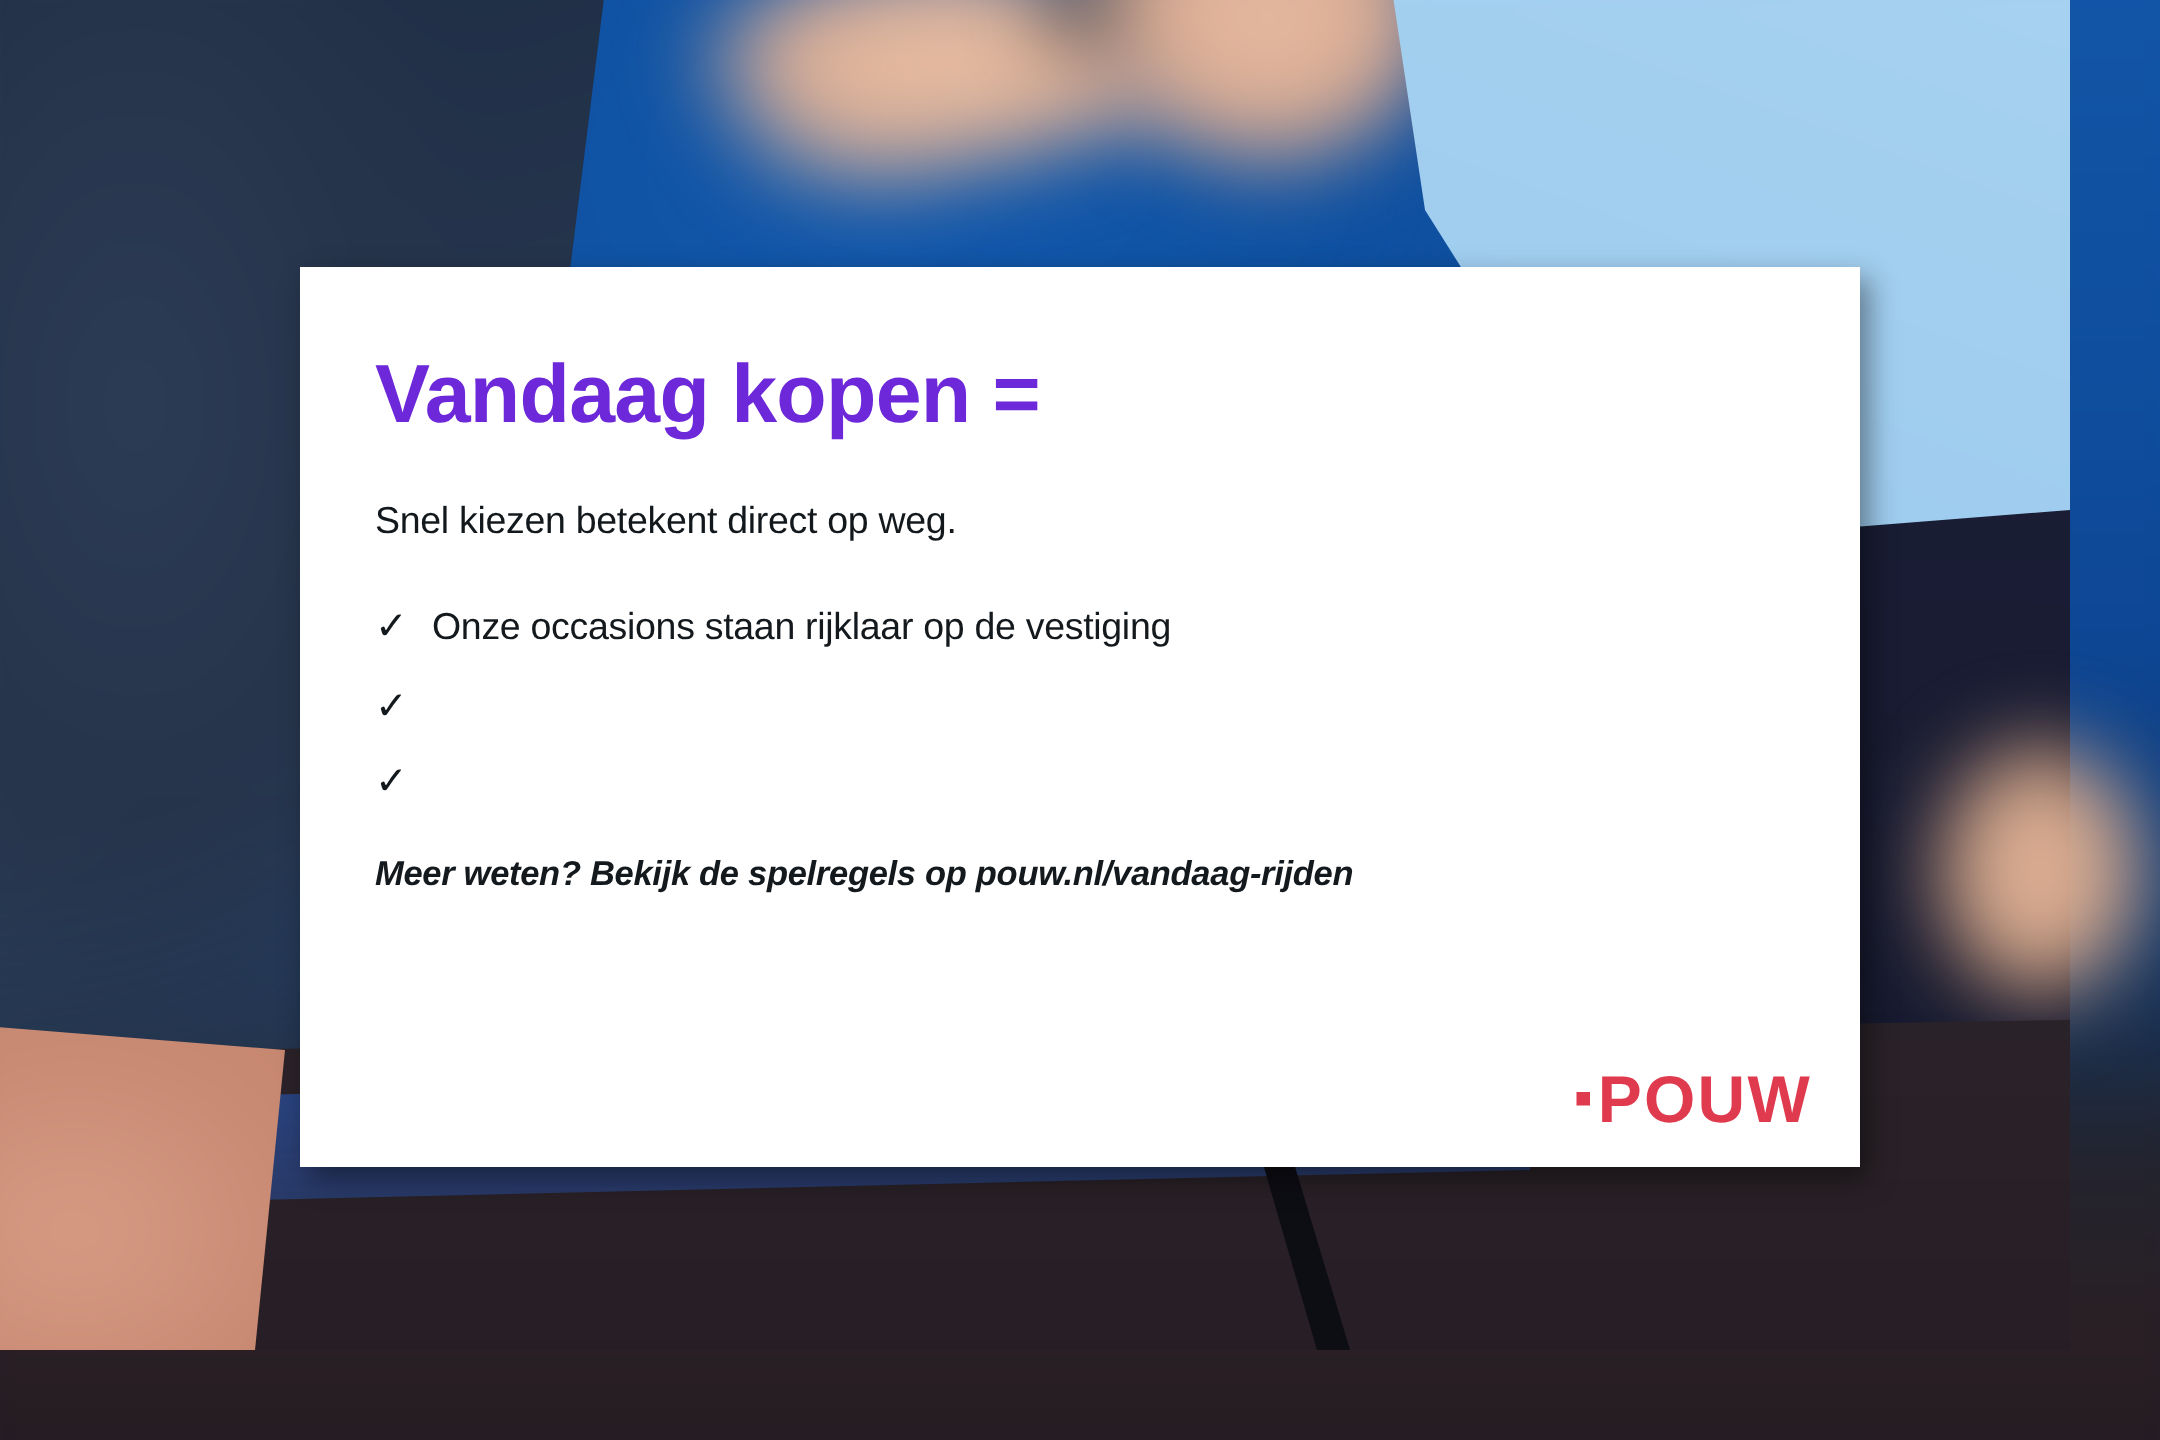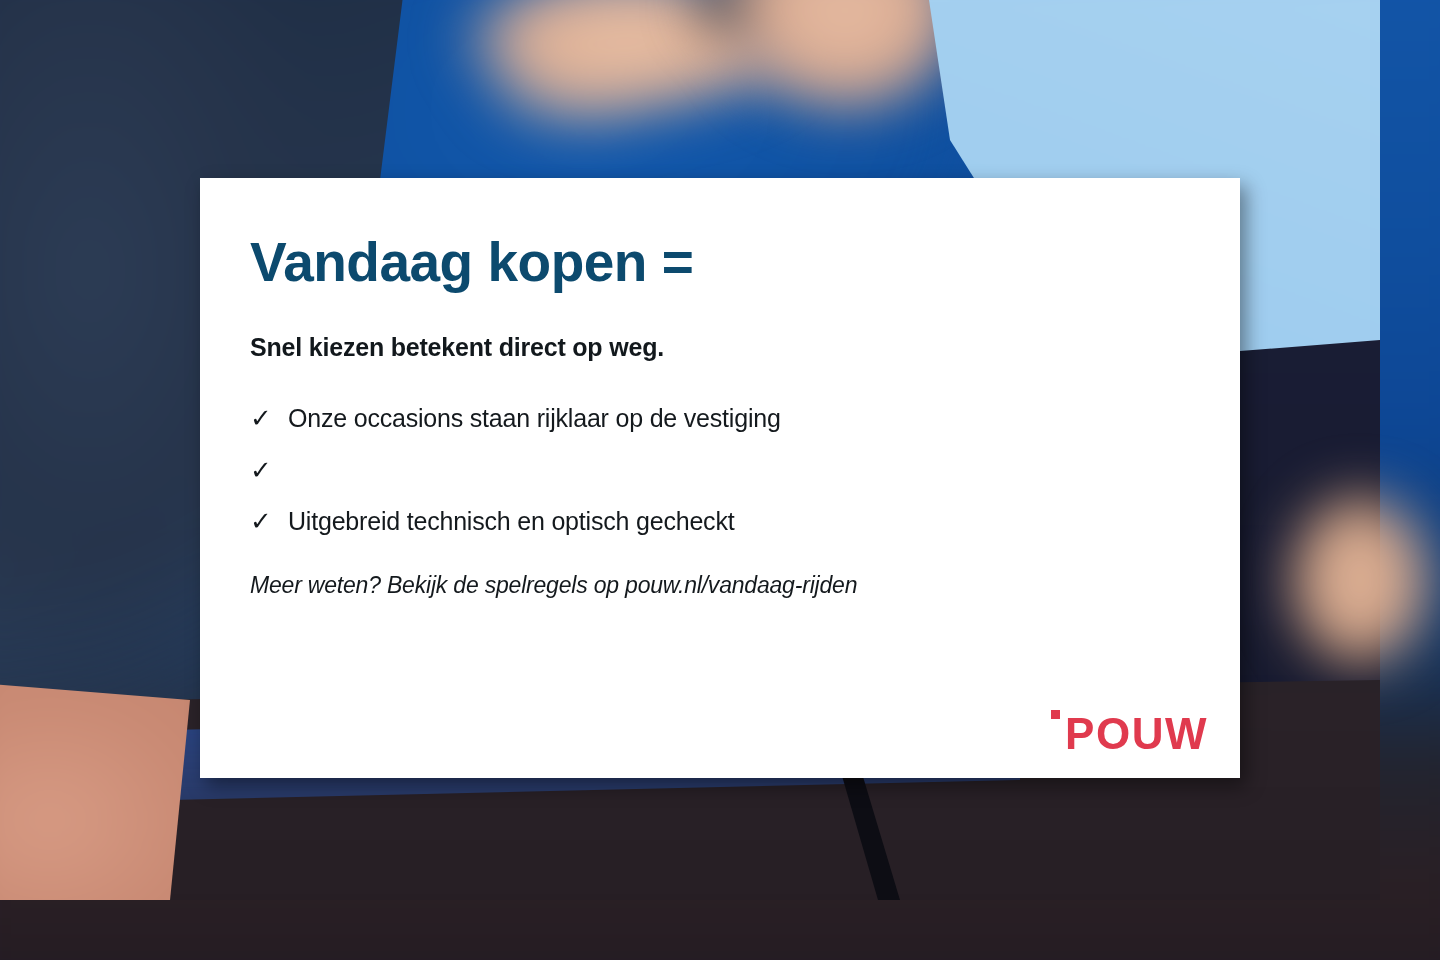--- a/index.html
+++ b/index.html
@@ -126,27 +126,27 @@
     padding: 52px 0 0 50px;
   }
 
   .headline {
     font-size: 55px;
     font-weight: bold;
     line-height: 1.18;
     letter-spacing: -0.5px;
     margin: 0;
   }
-  .headline-line1 { color: #0c4a6e; display: block; }
+  .headline-line1 { color: #6d28d9; display: block; }
   .headline-line2 { color: #e03a4e; display: block; }
 
   .subhead {
     margin: 38px 0 0 0;
     font-size: 25px;
-    font-weight: bold;
+    font-weight: normal;
     color: #12181c;
     letter-spacing: -0.2px;
   }
 
   .benefits {
     list-style: none;
     margin: 42px 0 0 0;
     padding: 0;
   }
   .benefit-item {
@@ -164,33 +164,34 @@
     color: #14191d;
     line-height: 1;
   }
 
   .footnote {
     margin: 36px 0 0 0;
     font-size: 23px;
     font-style: italic;
     color: #14191d;
     letter-spacing: -0.2px;
+    font-weight: bold;
   }
 
   .logo {
     position: absolute;
     right: 32px;
     bottom: 22px;
     color: #e03a4e;
     font-size: 44px;
     font-weight: bold;
     letter-spacing: 1.5px;
     line-height: 1;
     display: flex;
-    align-items: flex-start;
+    align-items: center;
   }
   .logo-dot {
     display: inline-block;
     width: 9px;
     height: 9px;
     background: #e03a4e;
     margin-right: 5px;
     position: relative;
     top: -2px;
   }
@@ -224,21 +225,20 @@
     <ul class="benefits">
       <li class="benefit-item">
         <span class="check-icon">✓</span>
         <span>Onze occasions staan rijklaar op de vestiging</span>
       </li>
       <li class="benefit-item">
         <span class="check-icon">✓</span>
       </li>
       <li class="benefit-item">
         <span class="check-icon">✓</span>
-        <span>Uitgebreid technisch en optisch gecheckt</span>
       </li>
     </ul>
 
     <p class="footnote">Meer weten? Bekijk de spelregels op pouw.nl/vandaag-rijden</p>
 
     <div class="logo">
       <span class="logo-dot"></span>
       <span>POUW</span>
     </div>
 

